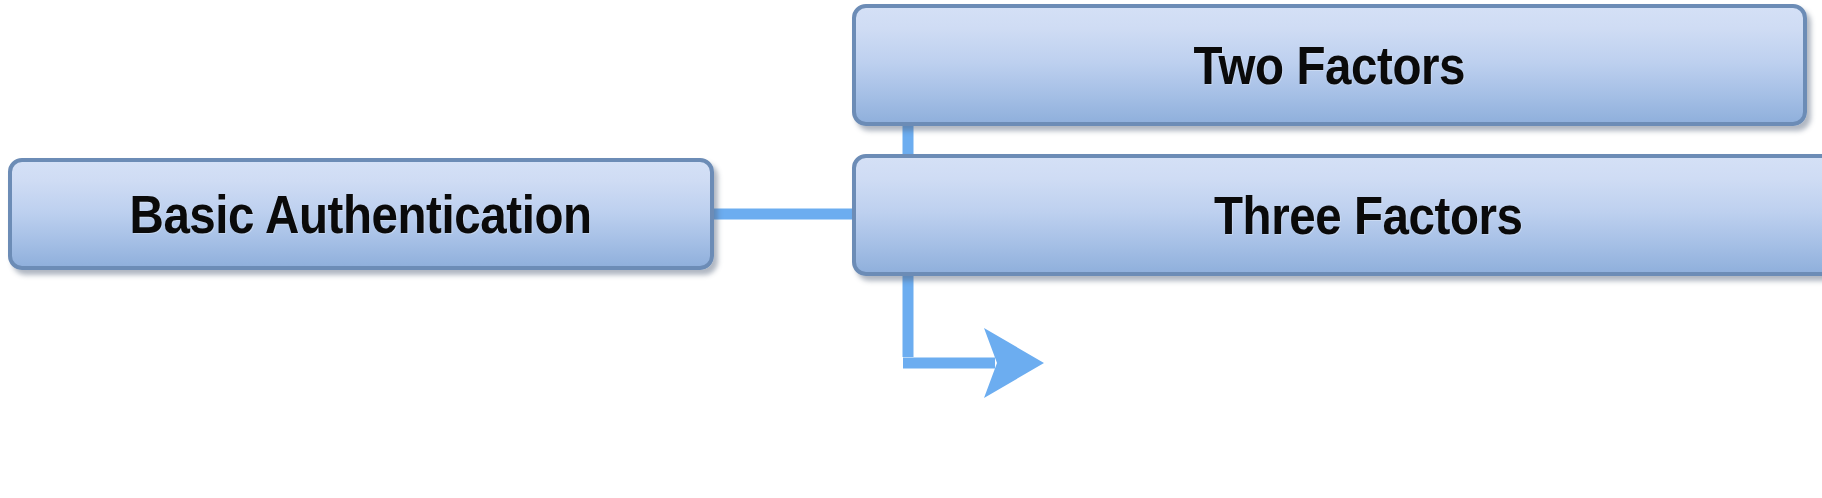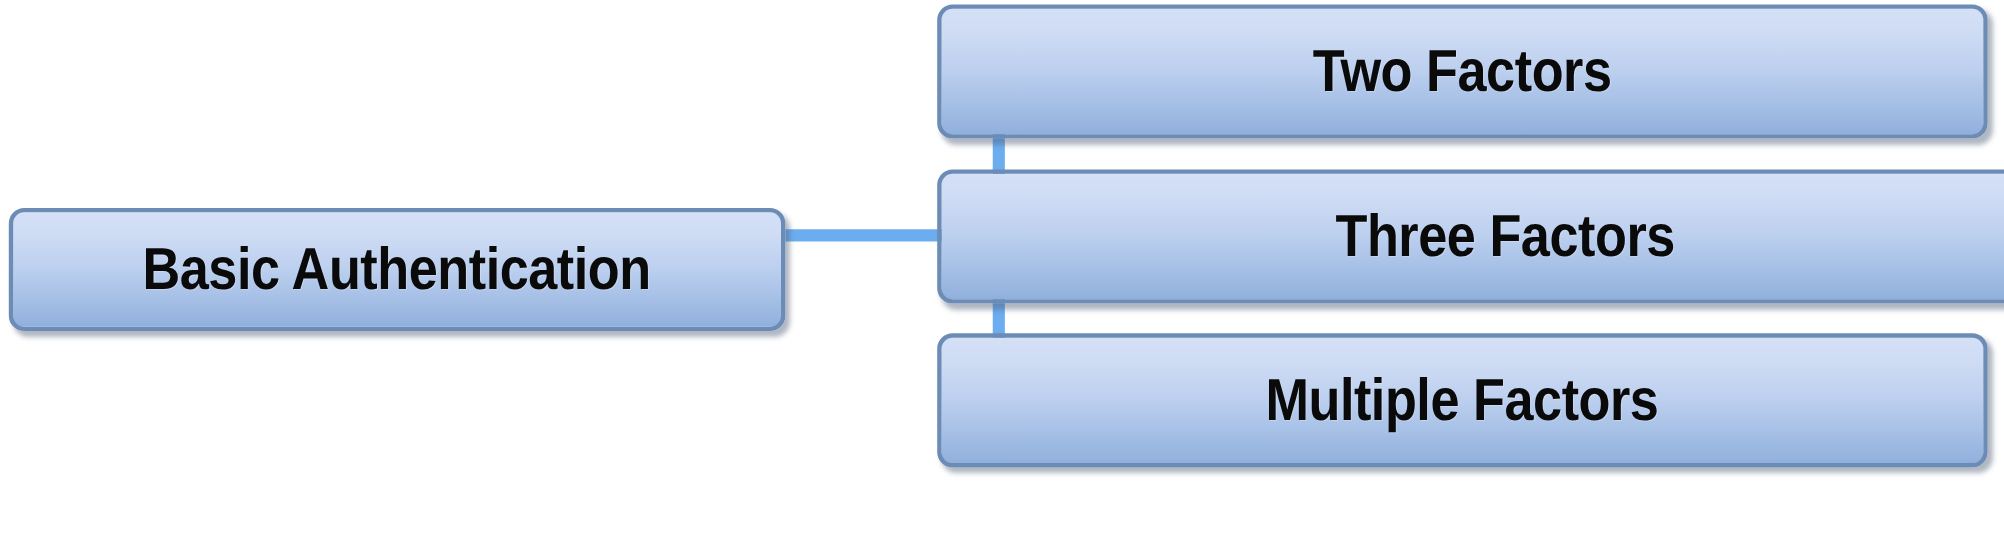--- a/index.html
+++ b/index.html
@@ -45,21 +45,20 @@
     text-align: center;
     text-shadow: 1px 1px 0 rgba(255,255,255,0.25);
   }
 
   
   #node-basic-authentication {
     left: 8px;
     top: 158px;
     width: 706px;
     height: 112px;
-    margin-top: 31px;
   }
   #node-two-factors {
     left: 852px;
     top: 4px;
     width: 955px;
     height: 122px;
     align-items: center;
   }
   #node-three-factors {
     left: 852px;
@@ -117,17 +116,14 @@
   </div>
 
   <div class="node" id="node-two-factors">
     <span class="node-label">Two Factors</span>
   </div>
 
   <div class="node" id="node-three-factors">
     <span class="node-label">Three Factors</span>
   </div>
 
-  <div class="node" id="node-multiple-factors">
-    <span class="node-label">Multiple Factors</span>
-  </div>
 
 </div>
 
 </body></html>

